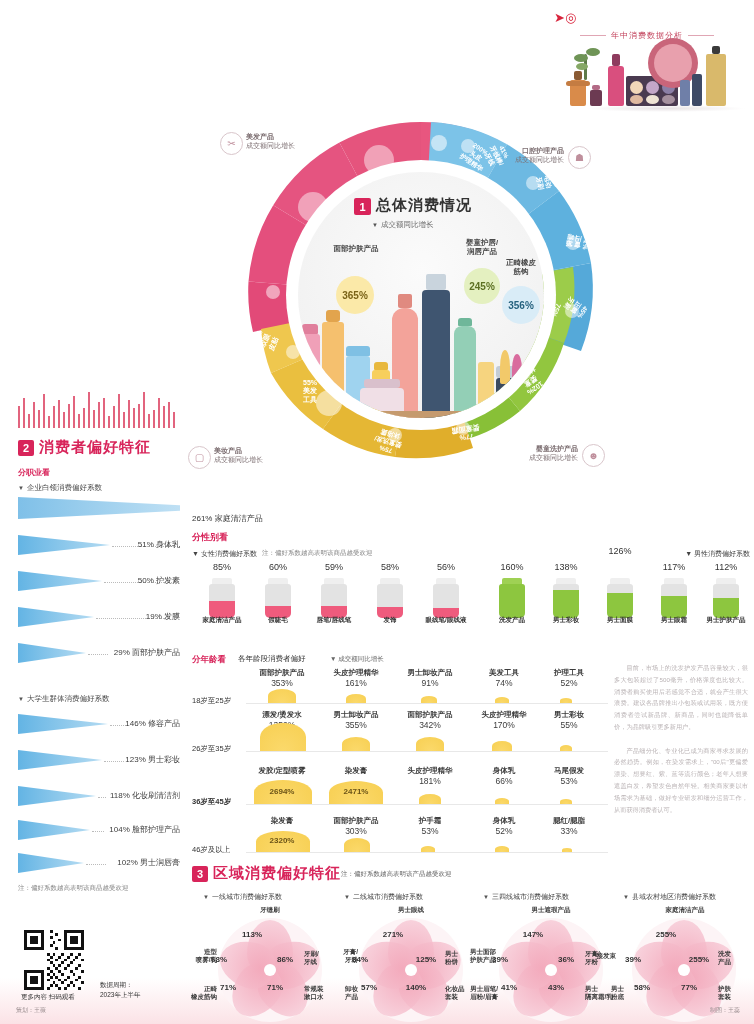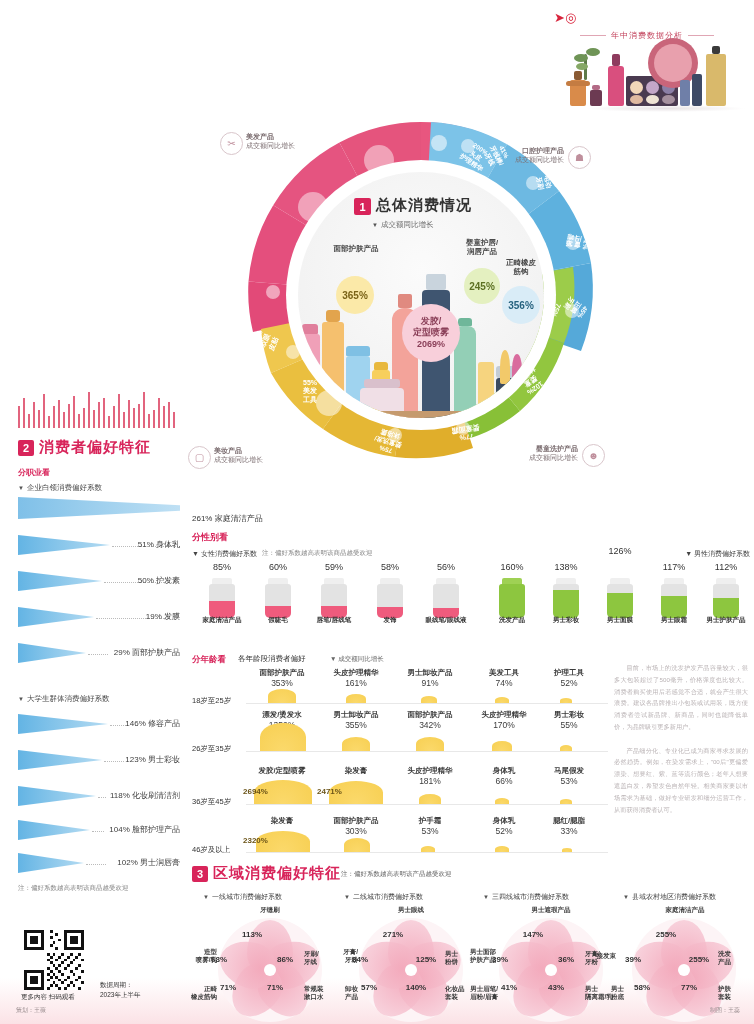--- a/index.html
+++ b/index.html
@@ -72,21 +72,21 @@
   
   .s-age-ttl{position:absolute;left:192px;top:654px;font-size:8.5px;font-weight:bold;color:#d8245a;}
   .s-age-sub{position:absolute;left:238px;top:654px;font-size:7.5px;color:#333;}
   .s-age-note{position:absolute;left:330px;top:655px;font-size:6.5px;color:#666;}
   .age-lab{position:absolute;left:192px;font-size:7.5px;color:#333;width:54px;}
   .age-rule{position:absolute;left:246px;height:1px;background:#e8e8e8;width:362px;}
   .age-item{position:absolute;width:78px;text-align:center;}
   .age-item .n{font-size:7.5px;font-weight:bold;color:#3c3c3c;line-height:1.2;}
   .age-item .v{font-size:8.5px;color:#3c3c3c;margin-top:1px;}
   .dome{position:absolute;border-radius:50% 50% 0 0;background:radial-gradient(circle at 50% 100%,#fbd96b,#f7cf52);}
-  .dome-val{position:absolute;width:78px;font-size:8px;font-weight:bold;color:#6b5418;}
+  .dome-val{position:absolute;width:78px;text-align:center;font-size:8px;font-weight:bold;color:#6b5418;}
   
   .commentary{position:absolute;left:614px;top:662px;width:134px;font-size:6.2px;color:#b9b2b4;
     line-height:1.9;text-align:justify;}
   .commentary p{margin:0 0 12px 0;text-indent:2em;}
   
   .s3-num{position:absolute;left:192px;top:866px;width:16px;height:16px;background:#d8245a;color:#fff;
     font-size:11px;font-weight:bold;display:flex;align-items:center;justify-content:center;border-radius:2px;}
   .s3-title{position:absolute;left:213px;top:864px;font-size:15px;font-weight:bold;color:#d8245a;letter-spacing:1px;}
   .s3-note{position:absolute;left:341px;top:870px;font-size:6.5px;color:#666;}
   .flower-hd{position:absolute;font-size:7px;color:#444;}
@@ -297,25 +297,20 @@
       <div class="bottle" style="left:0;width:246px;height:7px;background:#c59a6e;"></div>
     </div>
 
     <div class="lbl" style="left:28px;top:72px;width:60px;">
       <span style="white-space:pre-line;">面部护肤产品</span>
     </div>
     <div class="bub" style="left:38px;top:104px;width:38px;height:38px;background:#fbe9a8;color:#7a6318;font-size:10px;">
       <span>365%</span>
     </div>
 
-    <div class="bub" style="left:104px;top:132px;width:58px;height:58px;background:#f8cfda;color:#8a3f58;font-size:9px;line-height:1.25;">
-      <span style="white-space:pre-line;text-align:center;">发胶/
-定型喷雾</span>
-      <span>2069%</span>
-    </div>
 
     <div class="lbl" style="left:156px;top:66px;width:56px;">
       <span style="white-space:pre-line;">婴童护唇/
 润唇产品</span>
     </div>
     <div class="bub" style="left:166px;top:96px;width:36px;height:36px;background:#e4f0c0;color:#5c7022;font-size:10px;">
       <span>245%</span>
     </div>
 
     <div class="lbl" style="left:198px;top:86px;width:50px;">
@@ -557,21 +552,21 @@
     <div class="n">头皮护理精华</div>
     <div class="v">170%</div>
   </div>
 <div class="dome" style="left:492px;top:741px;width:20px;height:10px;"></div>
 <div class="age-item" style="left:530px;top:710px;">
     <div class="n">男士彩妆</div>
     <div class="v">55%</div>
   </div>
 <div class="dome" style="left:560px;top:745px;width:12px;height:6px;"></div>
 
-<div class="age-lab" style="top:797px;">36岁至45岁</div>
+<div class="age-lab" style="top:797px;font-weight:bold;">36岁至45岁</div>
 <div class="age-rule" style="top:804px;"></div>
 <div class="age-item" style="left:243px;top:766px;">
     <div class="n">发胶/定型喷雾</div>
   </div>
 <div class="dome" style="left:254px;top:780px;width:58px;height:24px;"></div>
 <div class="dome-val" style="left:243px;top:787px;">2694%</div>
 <div class="age-item" style="left:317px;top:766px;">
     <div class="n">染发膏</div>
   </div>
 <div class="dome" style="left:329px;top:781px;width:54px;height:23px;"></div>

